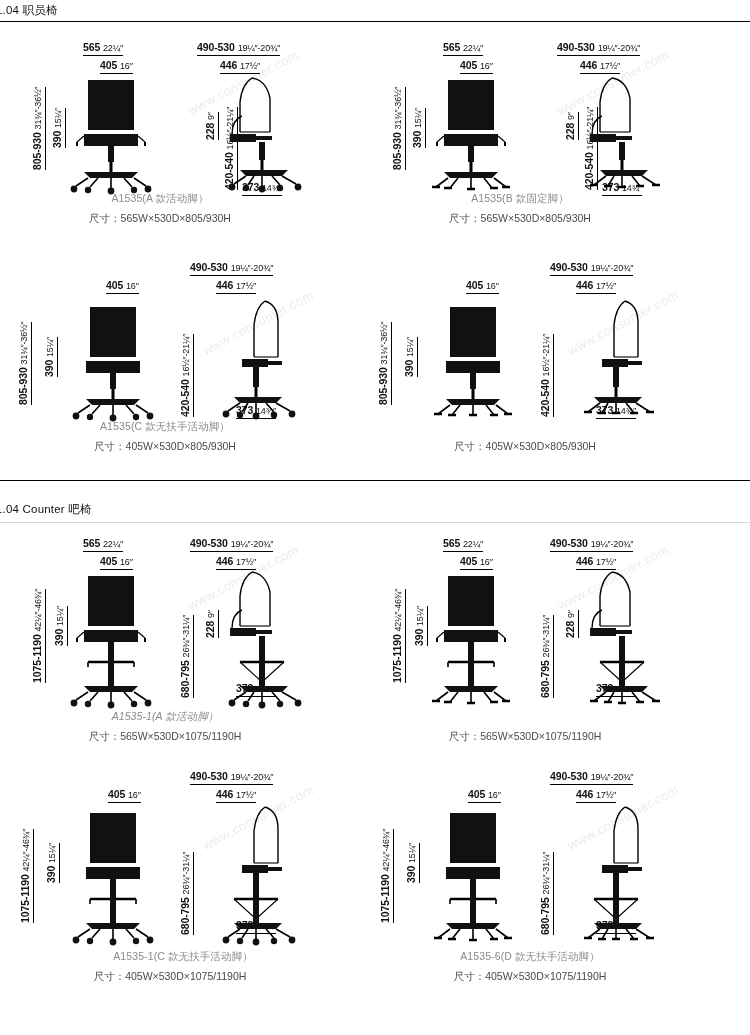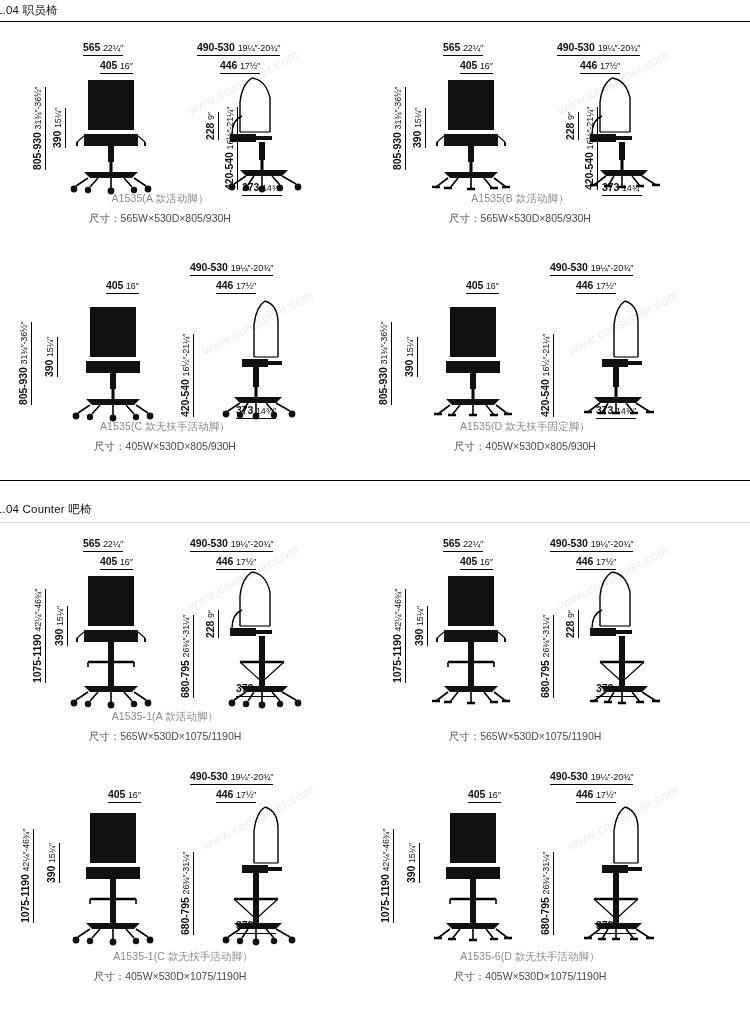--- a/index.html
+++ b/index.html
@@ -188,21 +188,21 @@
         <path d="M210 84 L236 84 L236 92 L210 92 Z" fill="#111" stroke="none"></path>
         <path d="M236 86 L252 86 L252 90 L236 90 Z" fill="#111" stroke="none"></path>
         <rect x="239" y="92" width="6" height="18" fill="#111" stroke="none"></rect>
         <path d="M220 120 L268 120 L262 126 L226 126 Z" fill="#111" stroke="none"></path>
         <path d="M242 110 L242 120" stroke-width="3"></path>
         <path d="M226 126 L214 135 M262 126 L276 135 M242 126 L242 136 M234 126 L228 136 M252 126 L260 136" stroke-width="1.6"></path>
         <path d="M210 135 L218 135 M272 135 L280 135 M238 137 L246 137 M224 136 L232 136 M256 136 L264 136" stroke-width="2.4"></path>
       </g>
     </svg>
 
-    <div class="caption" style="left:-10px; top:162px; width:280px;">A1535(B 款活动脚）</div>
+    <div class="caption" style="left:-10px; top:162px; width:280px;">A1535(B 款固定脚）</div>
     <div class="dims" style="left:-10px; top:182px; width:280px;">尺寸：565W×530D×805/930H</div>
   </div>
 
   <div class="item" style="left:20px; top:255px; width:350px; height:200px;">
 
     <div class="dim under" style="left:86px; top:25px;"><b>405</b> <i>16″</i></div>
 
     <div class="dim vert under" style="left:-2px; top:150px;"><b>805-930</b> <i>31¾″-36½″</i></div>
     <div class="dim vert under" style="left:24px; top:122px;"><b>390</b> <i>15¼″</i></div>
 
@@ -278,21 +278,20 @@
         <path d="M222 84 L248 84 L248 92 L222 92 Z" fill="#111" stroke="none"></path>
         <path d="M248 86 L262 86 L262 90 L248 90 Z" fill="#111" stroke="none"></path>
         <rect x="233" y="92" width="6" height="20" fill="#111" stroke="none"></rect>
         <path d="M214 122 L262 122 L256 128 L220 128 Z" fill="#111" stroke="none"></path>
         <path d="M236 112 L236 122" stroke-width="3"></path>
         <path d="M220 128 L208 137 M256 128 L270 137 M236 128 L236 138 M228 128 L222 138 M246 128 L254 138" stroke-width="1.6"></path>
         <path d="M204 137 L212 137 M266 137 L274 137 M232 138 L240 138 M218 138 L226 138 M250 138 L258 138" stroke-width="2.4"></path>
       </g>
     </svg>
 
-    <div class="caption" style="left:-10px; top:165px; width:290px;">A1535(D 款无扶手固定脚）</div>
     <div class="dims" style="left:-10px; top:185px; width:290px;">尺寸：405W×530D×805/930H</div>
   </div>
 
   <div class="section-rule" style="top:480px;"></div>
 
   <div class="section-header" style="left:-4px; top:502px;">1.04  Counter 吧椅</div>
   <div class="section-rule thin" style="top:522px;"></div>
 
   <div class="item" style="left:20px; top:528px; width:350px; height:215px;">
 
@@ -342,21 +341,21 @@
         <path d="M220 140 L268 140 L262 146 L226 146 Z" fill="#111" stroke="none"></path>
         <path d="M226 146 L214 154 M262 146 L276 154 M242 146 L242 156 M234 146 L228 155 M252 146 L260 155" stroke-width="1.6"></path>
         <circle cx="212" cy="157" r="3.4" fill="#111" stroke="none"></circle>
         <circle cx="278" cy="157" r="3.4" fill="#111" stroke="none"></circle>
         <circle cx="242" cy="159" r="3.4" fill="#111" stroke="none"></circle>
         <circle cx="226" cy="158" r="3.2" fill="#111" stroke="none"></circle>
         <circle cx="260" cy="158" r="3.2" fill="#111" stroke="none"></circle>
       </g>
     </svg>
 
-    <div class="caption" style="left:0; top:182px; width:290px;">A1535-1(A 款活动脚）</div>
+    <div class="caption" style="left:0; top:182px; width:290px;font-style:italic;">A1535-1(A 款活动脚）</div>
     <div class="dims" style="left:0; top:202px; width:290px;">尺寸：565W×530D×1075/1190H</div>
   </div>
 
   <div class="item" style="left:390px; top:528px; width:350px; height:215px;">
 
     <div class="dim under" style="left:53px; top:10px;"><b>565</b> <i>22¼″</i></div>
     <div class="dim under" style="left:70px; top:28px;"><b>405</b> <i>16″</i></div>
 
     <div class="dim vert under" style="left:2px; top:155px;"><b>1075-1190</b> <i>42¼″-46¾″</i></div>
     <div class="dim vert under" style="left:24px; top:118px;"><b>390</b> <i>15¼″</i></div>

